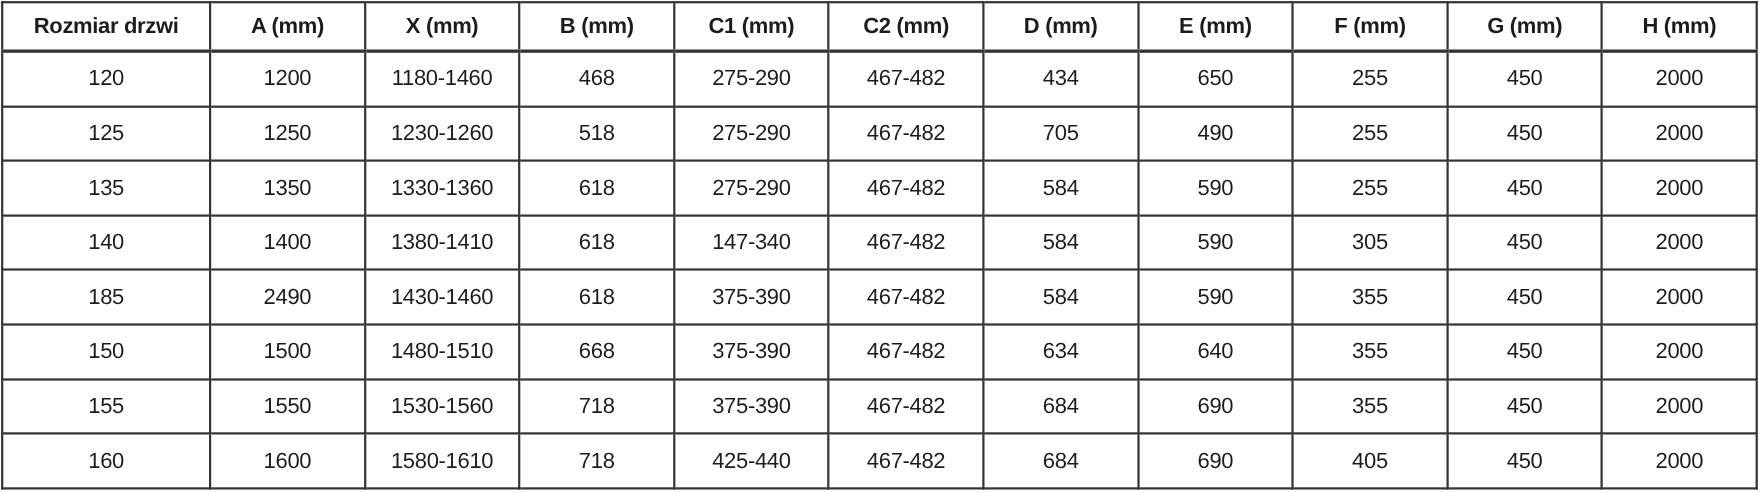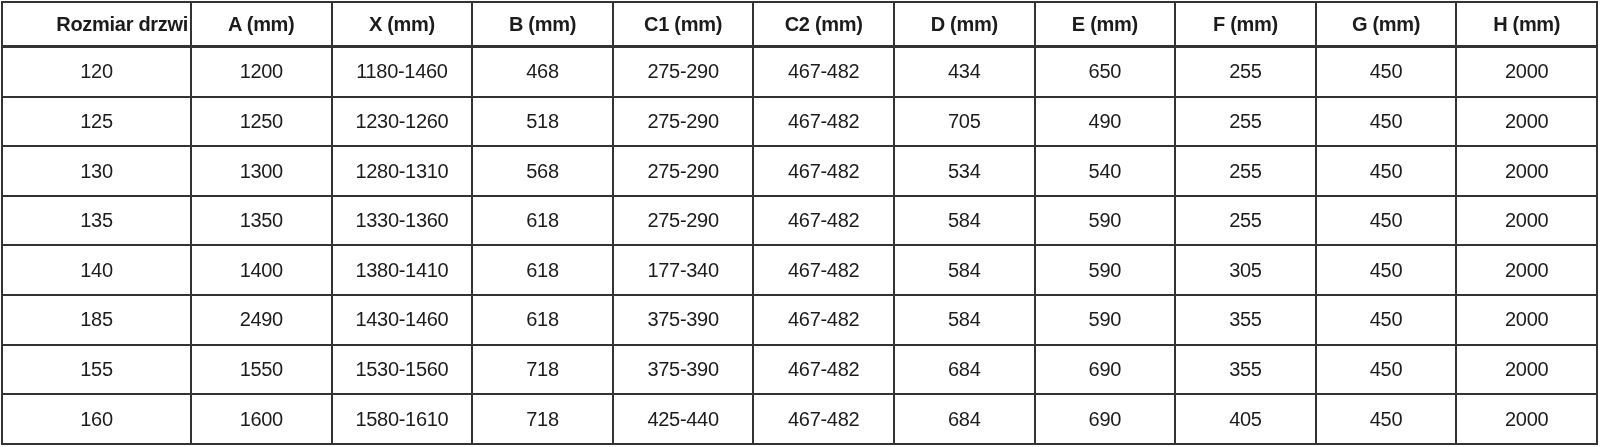--- a/index.html
+++ b/index.html
@@ -39,21 +39,20 @@
     font-weight: 700;
     height: 42px;
     border-bottom: 3px solid #333333;
   }
   table.spec-table td {
     font-weight: 400;
     height: 43px;
   }
   table.spec-table .col-size {
     width: 183px;
-    text-align: right;
   }
 </style>
 </head>
 <body>
 
 <div class="page">
   <table class="spec-table">
     <thead>
       <tr>
           <th class="col-size">Rozmiar drzwi</th>
@@ -90,67 +89,67 @@
           <td>518</td>
           <td>275-290</td>
           <td>467-482</td>
           <td>705</td>
           <td>490</td>
           <td>255</td>
           <td>450</td>
           <td>2000</td>
         </tr>
         <tr>
-          <td>130</td>
-          <td>1300</td>
-          <td>1280-1310</td>
-          <td>568</td>
-          <td>275-290</td>
-          <td>467-482</td>
-          <td>534</td>
-          <td>540</td>
-          <td>255</td>
-          <td>450</td>
-          <td>2000</td>
-        </tr>
-        <tr>
           <td>135</td>
           <td>1350</td>
           <td>1330-1360</td>
           <td>618</td>
           <td>275-290</td>
           <td>467-482</td>
           <td>584</td>
           <td>590</td>
           <td>255</td>
           <td>450</td>
           <td>2000</td>
         </tr>
         <tr>
           <td>140</td>
           <td>1400</td>
           <td>1380-1410</td>
           <td>618</td>
-          <td>177-340</td>
+          <td>147-340</td>
           <td>467-482</td>
           <td>584</td>
           <td>590</td>
           <td>305</td>
           <td>450</td>
           <td>2000</td>
         </tr>
         <tr>
           <td>185</td>
           <td>2490</td>
           <td>1430-1460</td>
           <td>618</td>
           <td>375-390</td>
           <td>467-482</td>
           <td>584</td>
           <td>590</td>
+          <td>355</td>
+          <td>450</td>
+          <td>2000</td>
+        </tr>
+        <tr>
+          <td>150</td>
+          <td>1500</td>
+          <td>1480-1510</td>
+          <td>668</td>
+          <td>375-390</td>
+          <td>467-482</td>
+          <td>634</td>
+          <td>640</td>
           <td>355</td>
           <td>450</td>
           <td>2000</td>
         </tr>
         <tr>
           <td>155</td>
           <td>1550</td>
           <td>1530-1560</td>
           <td>718</td>
           <td>375-390</td>

